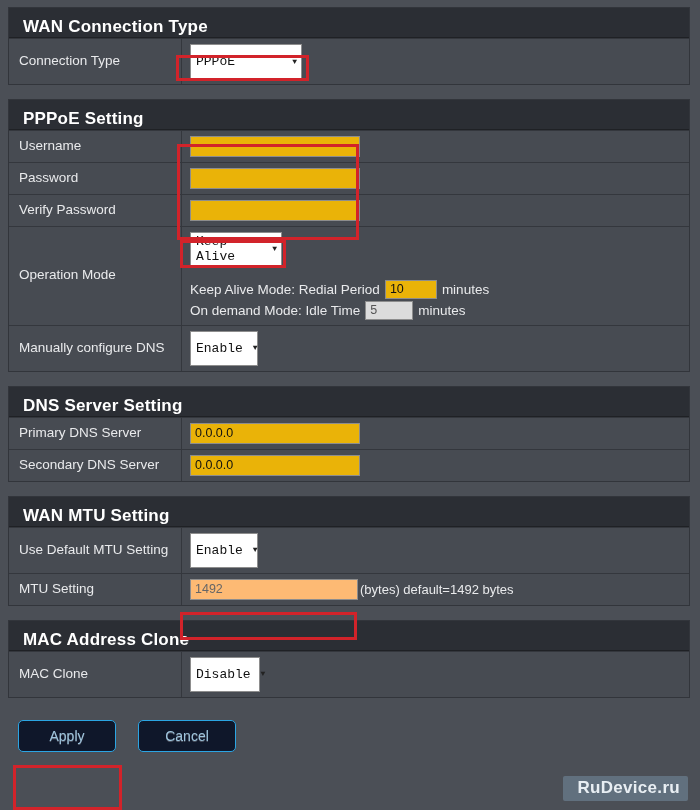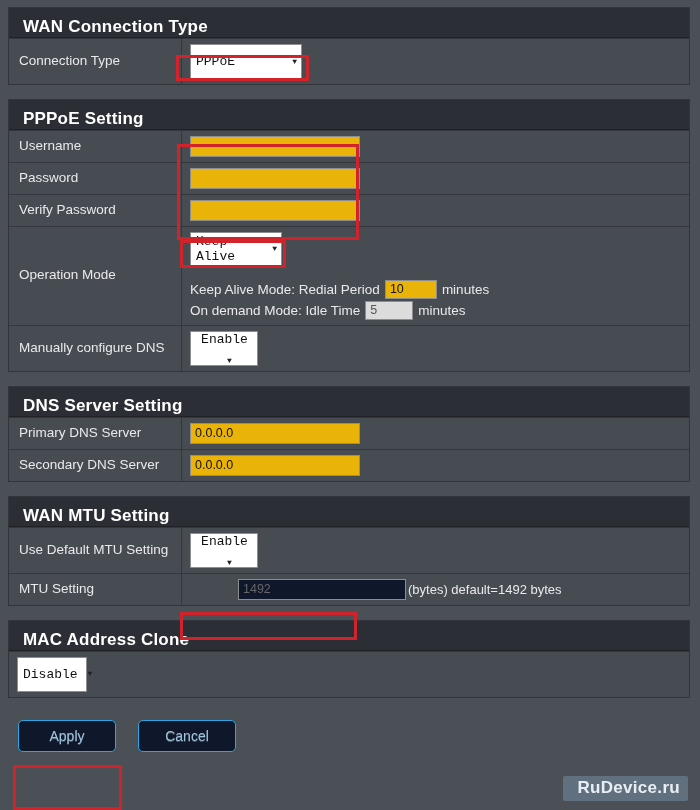--- a/index.html
+++ b/index.html
@@ -88,21 +88,21 @@
     font-family: Liberation Mono, monospace;
   }
   .select .caret {
     font-size: 8px;
     color: #222;
     margin-left: 10px;
     line-height: 1;
   }
   .select.w-connection { width: 112px; }
   .select.w-keepalive { width: 92px; }
-  .select.w-enable { width: 68px; flex-direction: column; }
+  .select.w-enable { width: 68px; }
   .select.w-disable { width: 70px; }
 
   .textbox {
     background: #eab308;
     border: 1px solid #8d8d8d;
     height: 19px;
     box-sizing: border-box;
     color: #111;
     font-size: 12.5px;
     display: inline-flex;
@@ -114,23 +114,22 @@
   .textbox.dns { width: 170px; height: 21px; }
   .textbox.num { width: 52px; }
   .textbox.num-dis {
     width: 48px;
     background: #dcdcdc;
     color: #555;
   }
   .textbox.mtu {
     width: 168px;
     height: 21px;
-    background: #0f172a;
+    background: #fdba74;
     color: #666;
-    margin-left: 48px;
   }
 
   
   .hl {
     position: absolute;
     border: 3px solid #d2232a;
     box-sizing: border-box;
     pointer-events: none;
     z-index: 5;
   }
@@ -317,20 +316,21 @@
       </div>
     </div>
   </div>
 
   <div class="gap"></div>
 
   <div class="panel">
     <div class="section-head">MAC Address Clone</div>
 
     <div class="row">
+      <div class="label">MAC Clone</div>
       <div class="value">
         <div class="select w-disable">
           <span>Disable</span>
           <span class="caret">▼</span>
         </div>
       </div>
     </div>
   </div>
 
   <div class="button-bar">

